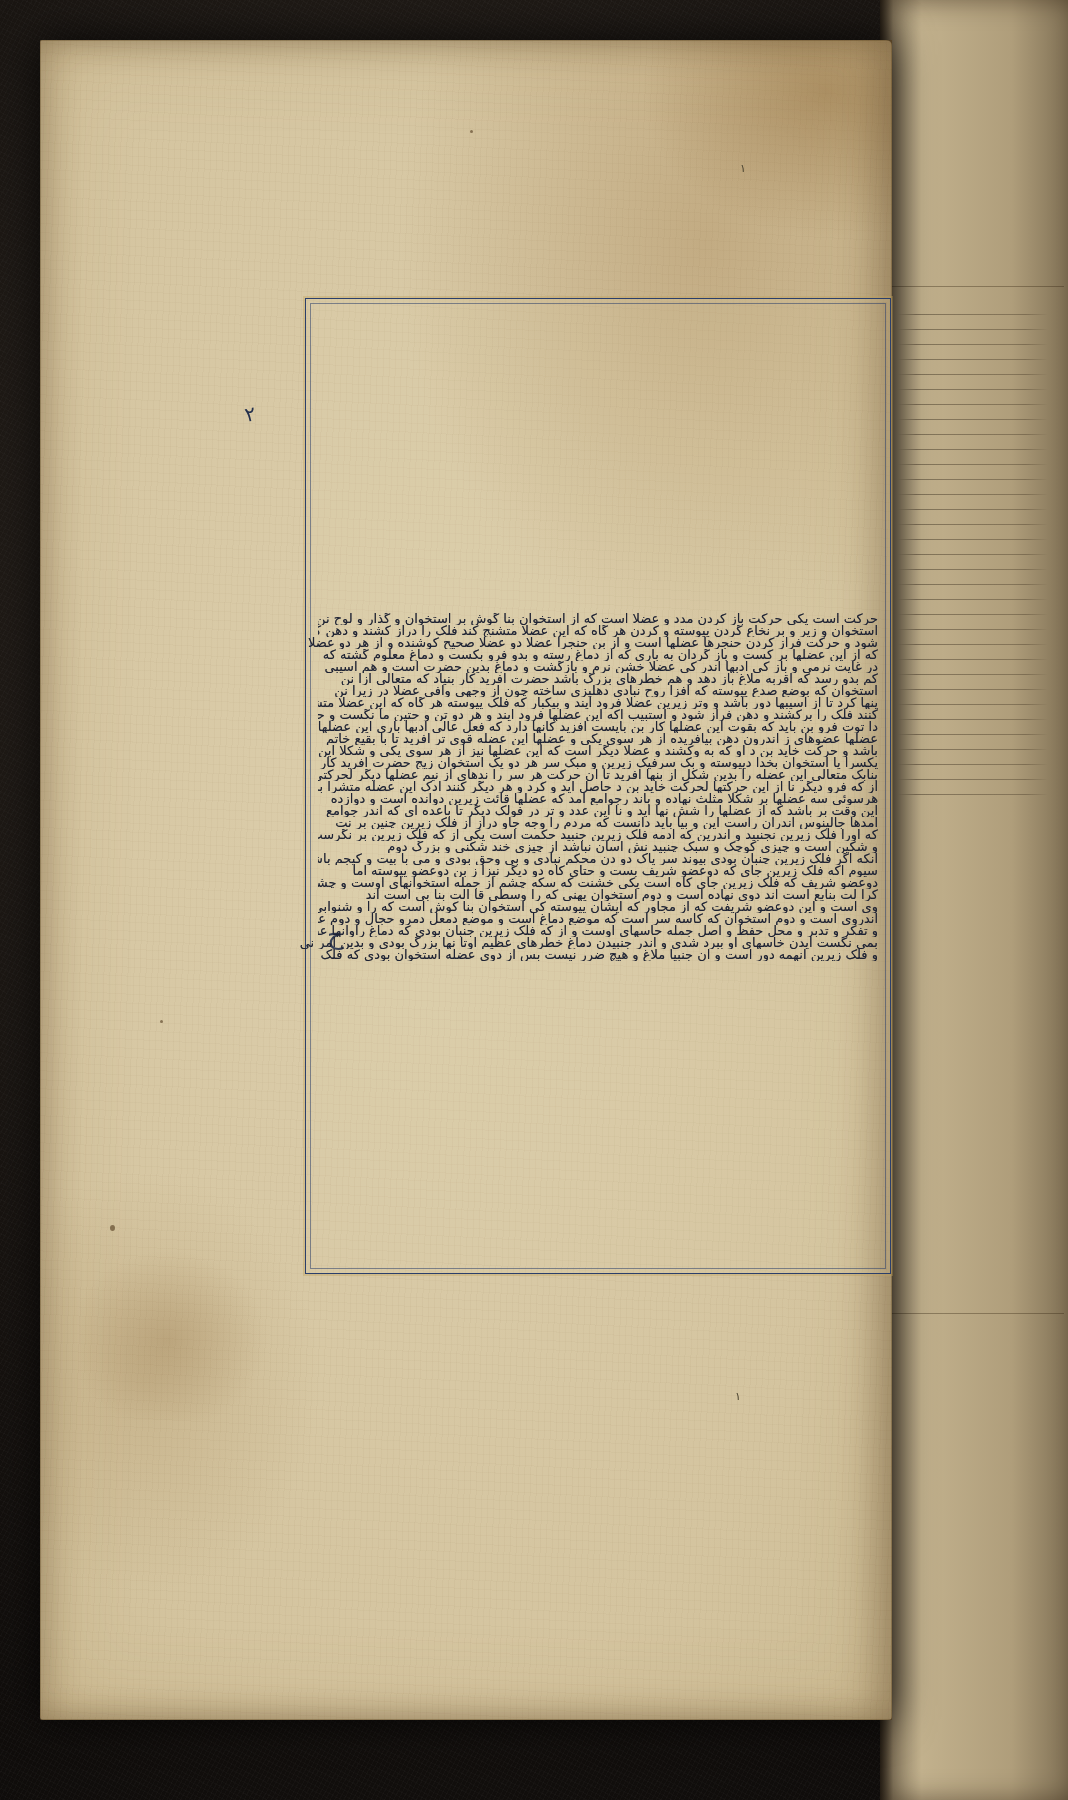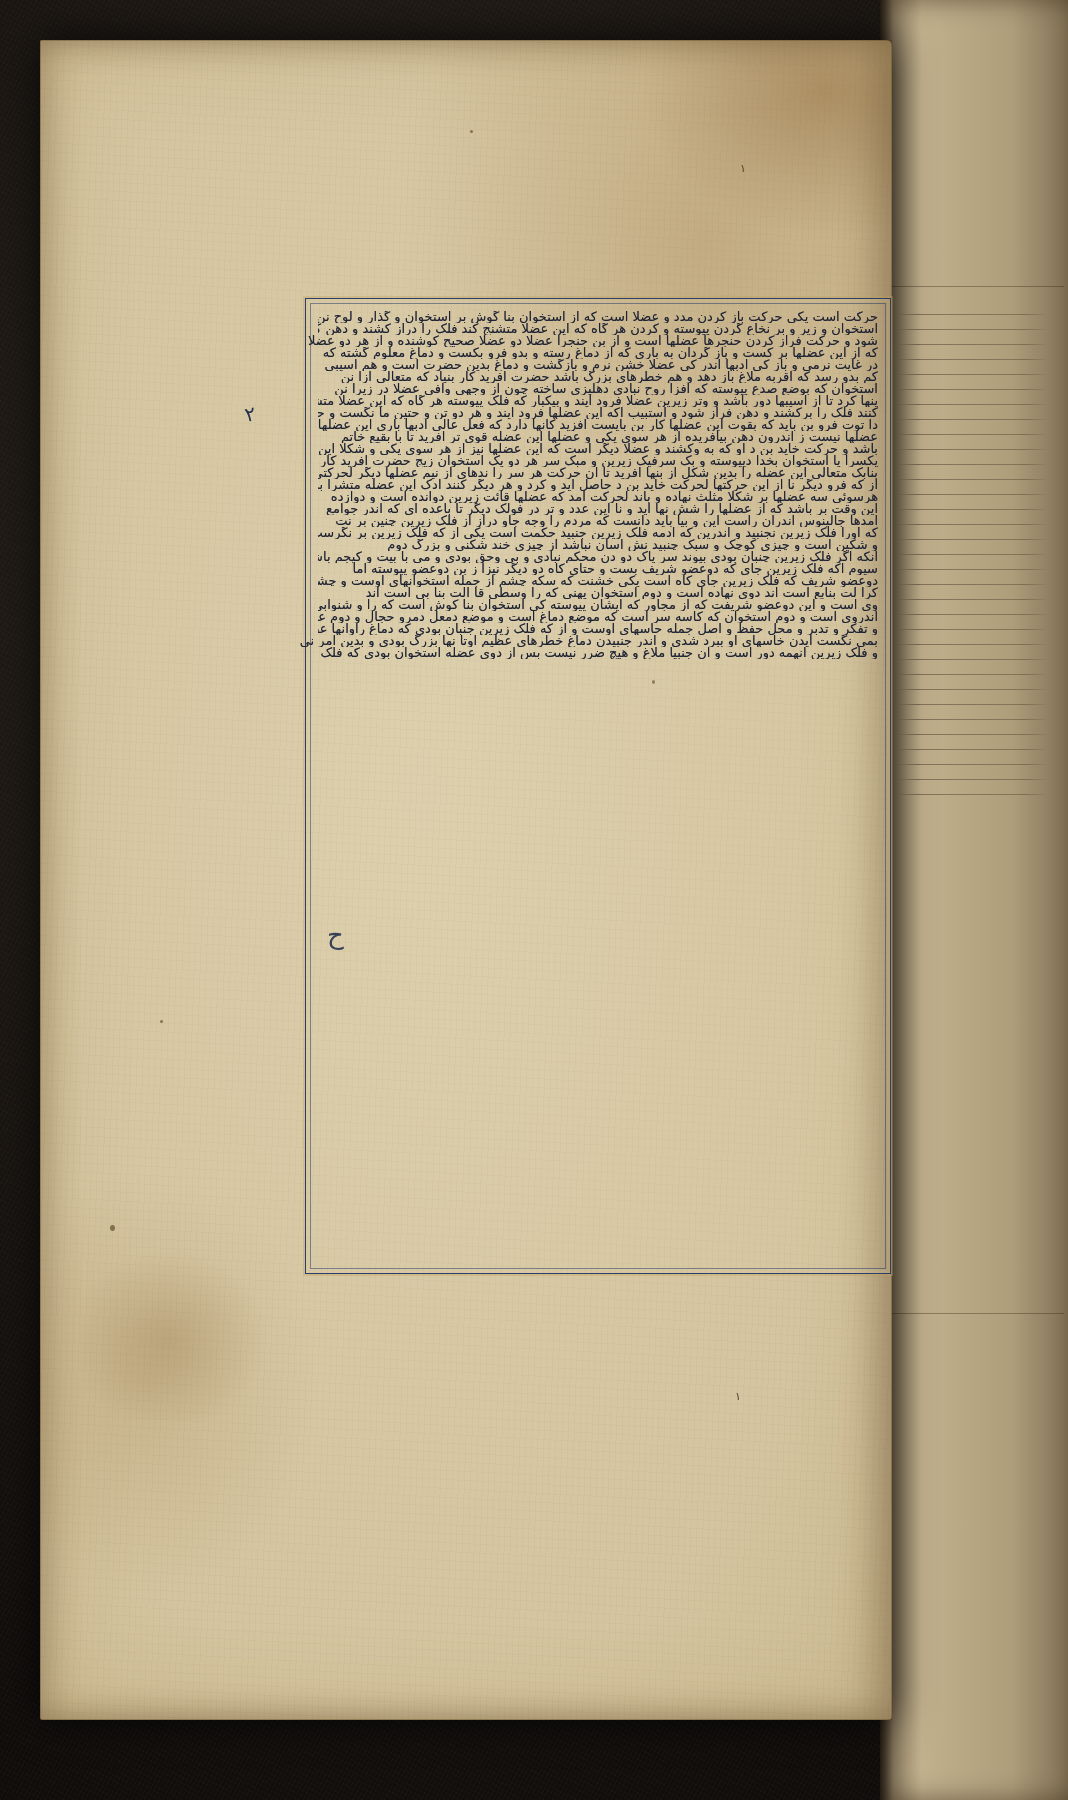--- a/index.html
+++ b/index.html
@@ -138,21 +138,21 @@
     border: 0.8px solid rgba(43,63,107,0.55);
     pointer-events: none;
   }
 
   .lines {
     position: relative;
     width: 100%;
     height: 100%;
     display: flex;
     flex-direction: column;
-    justify-content: flex-start;
+    justify-content: center;
     padding: 4px 2px;
     box-sizing: border-box;
   }
   .tline {
     position: relative;
     height: 12px;
     width: 100%;
     font-family: "DejaVu Sans", sans-serif;
     font-size: 13px;
     line-height: 12px;
@@ -259,26 +259,26 @@
         <div class="tline">حرکت است یکی حرکت باز کردن مدد و عضلا است که از استخوان بنا گوش بر استخوان و گذار و لوح نن</div>
         <div class="tline">استخوان و زیر و بر نخاع گردن پیوسته و کردن هر گاه که این عضلا متشنج کند فلک را دراز کشند و دهن کشاده</div>
         <div class="tline indent-a">شود و حرکت فراز کردن حنجرها عضلها است و از بن حنجرا عضلا دو عضلا صحیح کوشنده و از هر دو عضلا</div>
         <div class="tline">که از این عضلها بر کست و باز گردان به باری که از دماغ رسته و بدو فرو بکست و دماغ معلوم گشته که عضلات</div>
         <div class="tline">در غایت نرمی و باز کی ادبها اندر کی عضلا خشن نرم و بازگشت و دماغ بدین حضرت است و هم اسیبی</div>
         <div class="tline indent-a">کم بدو رسد که اقربه ملاغ باز دهد و هم خطرهای بزرگ باشد حضرت افرید کار بنیاد که متعالی ازا نن</div>
         <div class="tline">استخوان که بوضع صدع پیوسته که افزا روح نبادی دهلیزی ساخته چون از وجهی وافی عضلا در زیرا نن</div>
         <div class="tline">پنها کرد تا از آسیبها دور باشد و وتر زیرین عضلا فرود آیند و بیکبار که فلک پیوسته هر گاه که این عضلا متشنج</div>
         <div class="tline">کنند فلک را برکشند و دهن فراز شود و استبیب اکه این عضلها فرود آیند و هر دو تن و حتین ما نگست و حرکت برکشد</div>
         <div class="tline">دا توت فرو بن باید که بقوت این عضلها کار بن بایست افزید کانها دارد که فعل عالی ادبها باری این عضلها دو</div>
-        <div class="tline indent-a">عضلها نیست ز اندرون دهن بیافریده از هر سوی یکی و عضلها این عضله قوی تر آفرید تا با بقیع خاتم</div>
+        <div class="tline indent-a">عضلها عضوهای ز اندرون دهن بیافریده از هر سوی یکی و عضلها این عضله قوی تر آفرید تا با بقیع خاتم</div>
         <div class="tline">باشد و حرکت خاید بن د او که به وکشند و عضلا دیگر است که این عضلها نیز از هر سوی یکی و شکلا این عضلا سس</div>
         <div class="tline">یکسرا یا استخوان بخدا دپیوسته و بک سرفیک زیرین و مبک سر هر دو یک استخوان زیج حضرت افرید کار دا</div>
         <div class="tline">بنابک متعالی این عضله را بدین شکل از بنها افرید تا ان حرکت هر سر را ندهای از نیم عضلها دیگر لحرکتی باشد</div>
         <div class="tline">از که فرو دیگر نا از این حرکتها لحرکت خاید بن د حاصل اید  و کرد و هر دیگر کنند ادک این عضله متشرا بشد از</div>
-        <div class="tline">هرسوئی سه عضلها بر شکلا مثلث نهاده و باند لحرکت امد که عضلها قائت زیرین دوانده است و دوازده</div>
+        <div class="tline">هرسوئی سه عضلها بر شکلا مثلث نهاده و باند رجوامع امد که عضلها قائت زیرین دوانده است و دوازده</div>
         <div class="tline indent-b">این وقت بر باشد که از عضلها را شش نها اید و نا این عدد و تر در فولک دیگر تا باعده ای که اندر جوامع</div>
         <div class="tline">امدها جالینوس اندران راست این    و بیا باید دانست که مردم را وجه جاو دراز از فلک زیرین چنین بر نت</div>
         <div class="tline">که اورا فلک زیرین نجنبید و اندرین که آدمه فلک زیرین جنبید حکمت است یکی از که فلک زیرین بر نگرست</div>
         <div class="tline indent-a">و شکین است و چیزی کوچک و سبک چنبید نش آسان نباشد از چیزی خند شکنی و بزرگ دوم</div>
         <div class="tline">انکه اگر فلک زیرین چنبان بودی بیوند سر یاک دو دن محکم نبادی و بی وحق بودی و می با بیت و کیجم باشد</div>
         <div class="tline">سیوم اکه فلک زیرین جای که دوعضو شریف بست و حتای کاه دو دیگر نیزا ز بن دوعضو پیوسته  اما</div>
         <div class="tline">دوعضو شریف که فلک زیرین جای کاه است یکی خشنت که سکه چشم از جمله استخوانهای اوست و چشم</div>
         <div class="tline indent-a">کرا لت بنابع است اند دوی نهاده است و دوم استخوان پهنی که را وسطی قا الت بنا بی است اند</div>
         <div class="tline">وی است و این دوعضو شریفت که از مجاور که ایشان پیوسته کی استخوان بنا کوش است که را و شنوابی</div>
         <div class="tline">اندروی است   و دوم استخوان که کاسه سر است که موضع دماغ است و موضع دمعل دمرو حجال و دوم عقل</div>

